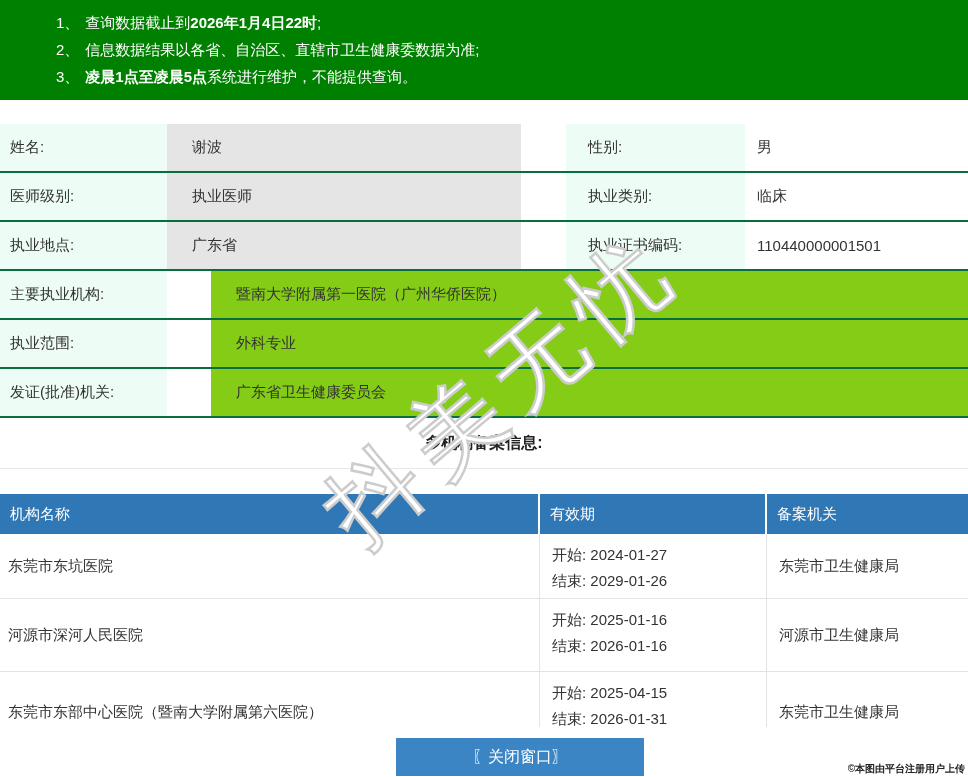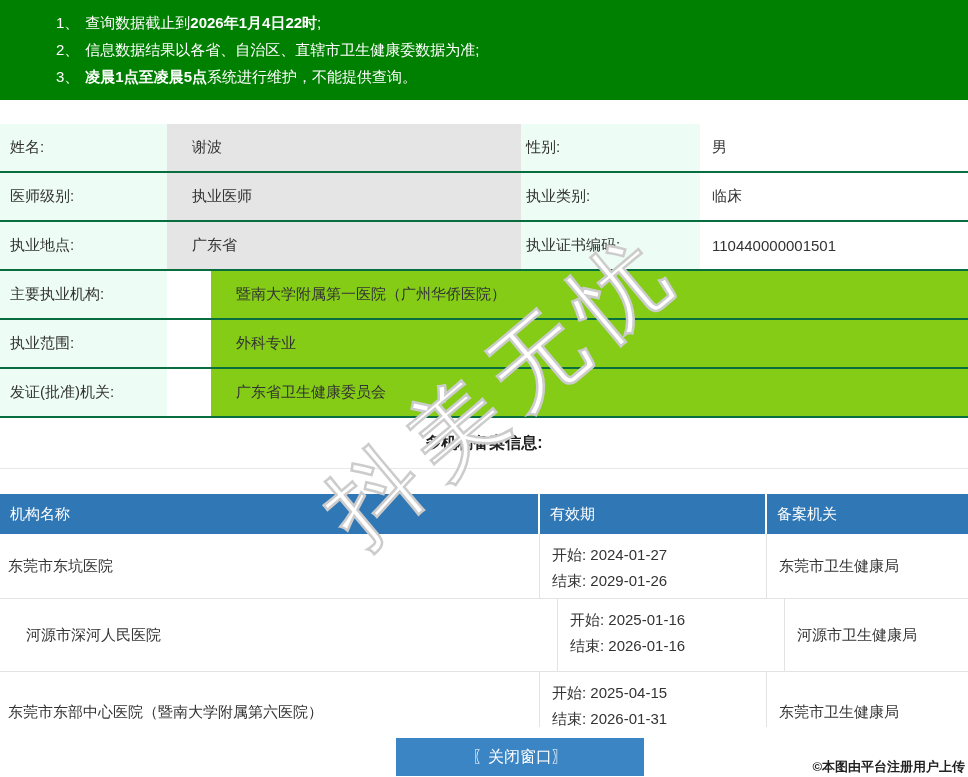--- a/index.html
+++ b/index.html
@@ -15,62 +15,62 @@
   .notice-line{line-height:27px;white-space:nowrap;}
   .notice-line .num{margin-right:6px;}
   .notice-line b{font-weight:bold;}
   
   .profile{margin-top:24px;font-size:15px;}
   .p-row{display:flex;height:47px;border-bottom:2px solid #086e3f;align-items:stretch;justify-content:flex-end;}
   .p-cell{display:flex;align-items:center;box-sizing:border-box;}
   .p-label{background:#edfcf4;}
   .w1{width:167px;padding-left:10px;}
   .v1{width:354px;padding-left:25px;background:#e5e5e5;}
-  .w2{width:179px;padding-left:5px;}
+  .w2{width:179px;padding-left:22px;margin-left:45px;}
   .v2{flex:1;padding-left:12px;background:#fff;}
   .vfull{flex:1;padding-left:25px;background:#84cc16;margin-left:44px;}
   
   .filing-title{
     height:50px;display:flex;align-items:center;justify-content:center;
     font-weight:bold;font-size:16px;color:#222;
   }
   .hairline{border-top:1px solid #e8e8e8;height:0;}
   .inst-clip{height:233px;overflow:hidden;margin-top:25px;}
   .inst-header{
     display:grid;grid-template-columns:540px 227px 201px;
     background:#3077b5;color:#fff;height:40px;align-items:center;font-size:15px;
   }
   .inst-header .hcell{padding-left:10px;box-sizing:border-box;height:40px;display:flex;align-items:center;}
   .inst-header .hcell.sep{border-right:2px solid #fff;}
   .inst-row{
     display:grid;grid-template-columns:540px 227px 201px;
     border-bottom:1px solid #e3e3e3;font-size:15px;
   }
   .inst-row.r1{height:64px;}
-  .inst-row.r2{height:72px;padding-left:18px;}
+  .inst-row.r2{height:72px;}
   .inst-row.r3{height:80px;}
   .c-org{display:flex;align-items:center;padding-left:8px;border-right:1px solid #e3e3e3;box-sizing:border-box;}
   .c-valid{padding:8px 0 0 12px;line-height:26px;border-right:1px solid #e3e3e3;box-sizing:border-box;}
   .c-auth{display:flex;align-items:center;padding-left:12px;box-sizing:border-box;}
   
   .btn-row{display:flex;justify-content:center;margin-top:11px;}
   .close-btn{
     width:248px;height:38px;margin-left:72px;background:#3c85c5;color:#fff;
     font-size:16px;border:none;border-radius:0;cursor:pointer;
     font-family:"Liberation Sans","DejaVu Sans",sans-serif;
   }
   
   .watermark{
     position:absolute;left:290px;top:344px;width:420px;height:92px;
     text-align:center;transform:rotate(-40deg);transform-origin:center;
     font-size:92px;letter-spacing:14px;line-height:92px;white-space:nowrap;
     color:#fff;-webkit-text-stroke:2.5px #cccccc;z-index:5;pointer-events:none;
   }
   .credit{
-    position:absolute;right:3px;bottom:1px;font-size:13px;font-weight:bold;color:#222;
+    position:absolute;right:3px;bottom:1px;font-size:10px;font-weight:bold;color:#222;
     z-index:10;pointer-events:none;
     text-shadow:-1px -1px 0 #fff,1px -1px 0 #fff,-1px 1px 0 #fff,1px 1px 0 #fff,0 1px 0 #fff,0 -1px 0 #fff,1px 0 0 #fff,-1px 0 0 #fff;
   }
 </style>
 </head>
 <body>
 
 <div class="page">
 
   <header class="notice-bar">

